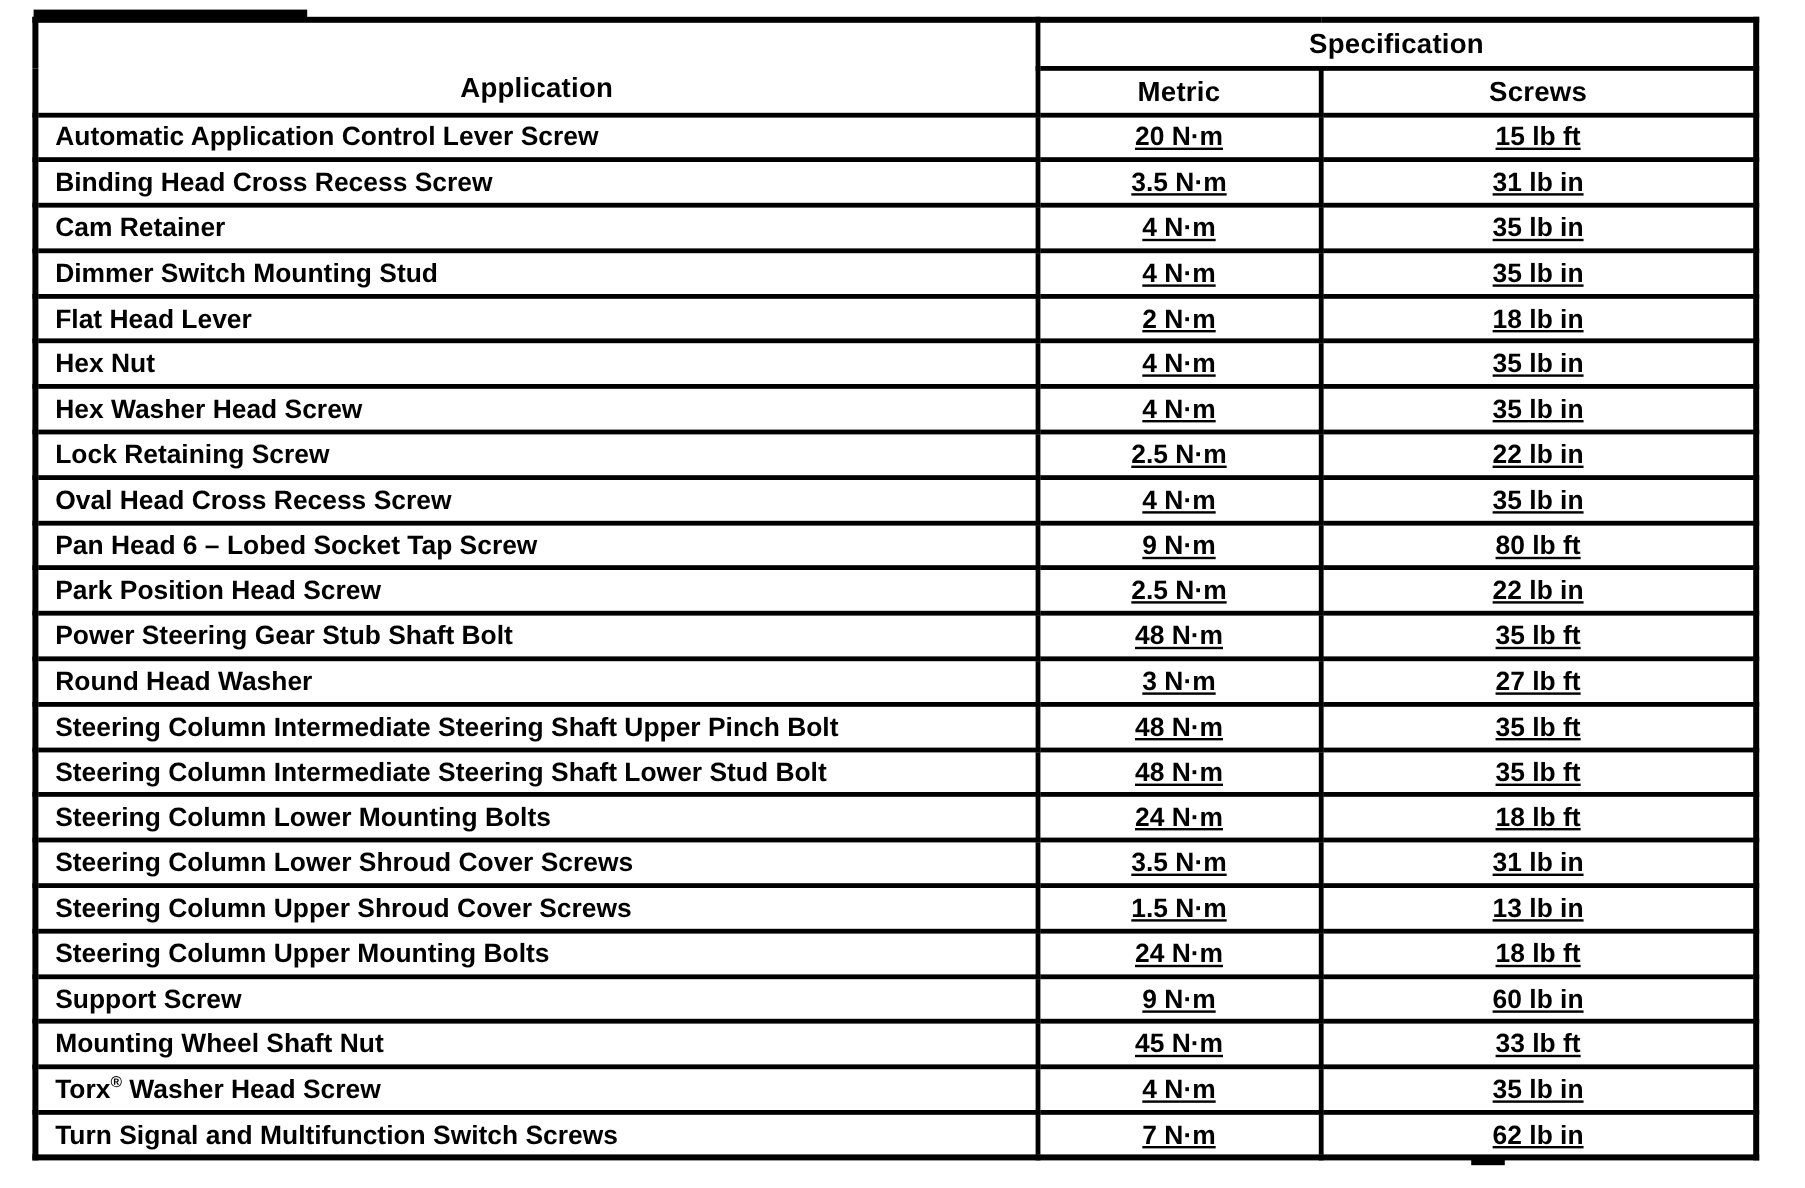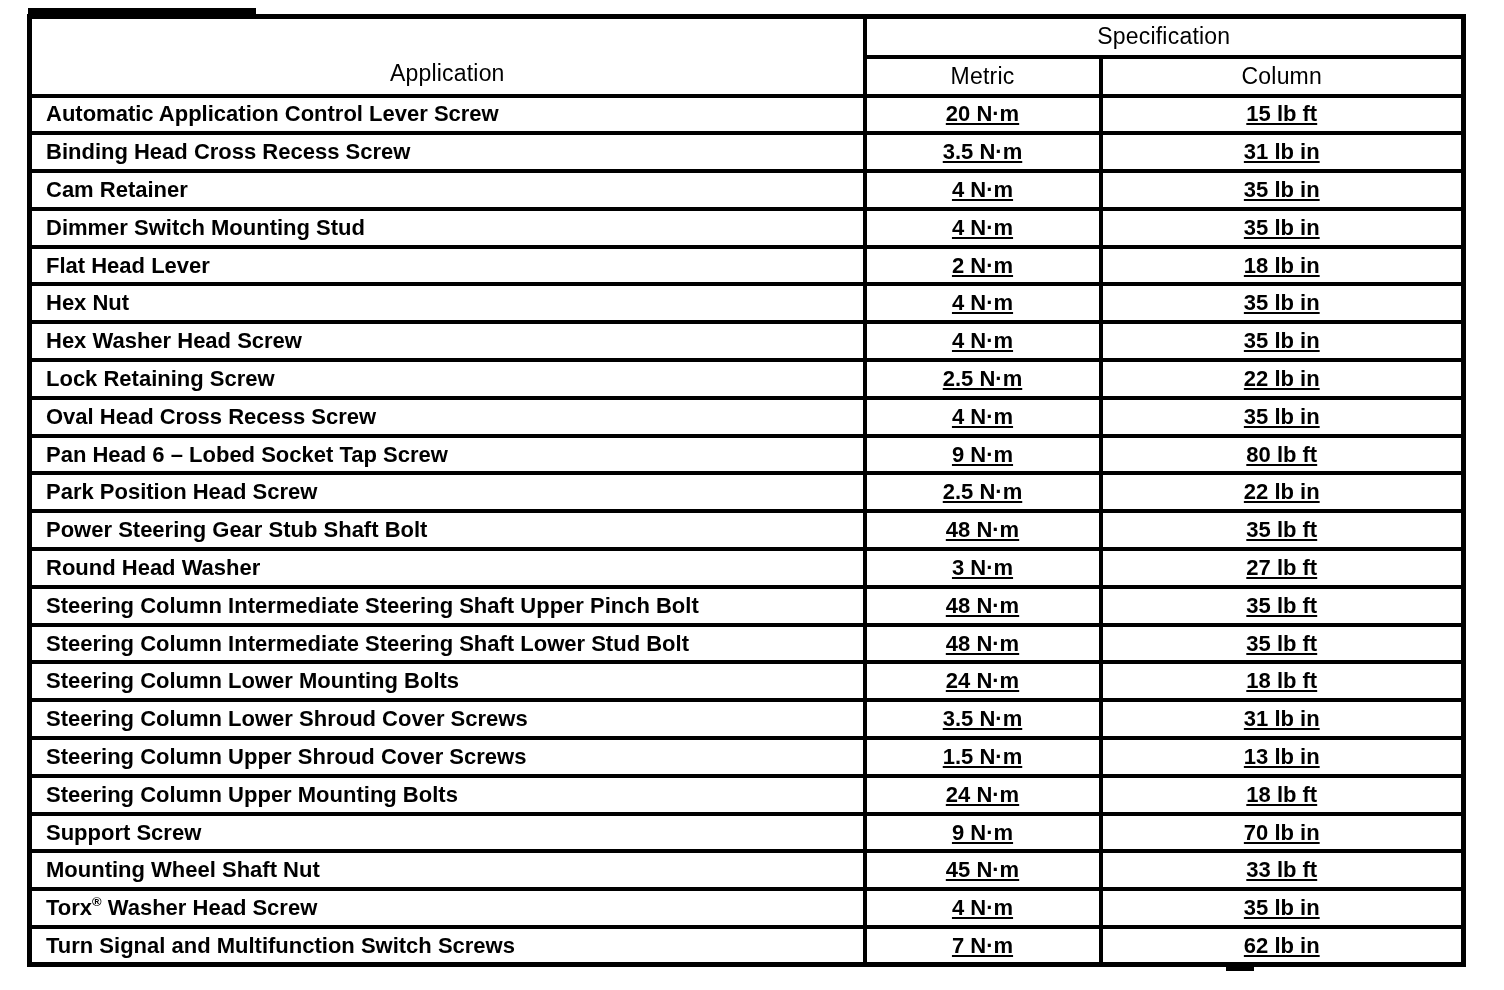--- a/index.html
+++ b/index.html
@@ -33,21 +33,21 @@
   .spec-table td {
     border: 4px solid #000000;
     padding: 0;
     overflow: hidden;
     white-space: nowrap;
   }
   .spec-table thead tr.h1 { height: 40px; }
   .spec-table thead tr.h2 { height: 39px; }
   .spec-table th {
     font-size: 23px;
-    font-weight: 400;
+    font-weight: 700;
     text-align: center;
     letter-spacing: 0.2px;
   }
   .spec-table th.app-header {
     vertical-align: bottom;
     padding-bottom: 7px;
   }
   .spec-table tbody tr { height: 37.8px; }
   .spec-table tbody td {
     font-size: 22px;
@@ -88,21 +88,21 @@
       <col style="width: 236px">
       <col style="width: 363px">
     </colgroup>
     <thead>
       <tr class="h1">
         <th class="app-header" rowspan="2">Application</th>
         <th colspan="2">Specification</th>
       </tr>
       <tr class="h2">
         <th>Metric</th>
-        <th>Column</th>
+        <th>Screws</th>
       </tr>
     </thead>
     <tbody>
         <tr>
           <td class="app-cell">Automatic Application Control Lever Screw</td>
           <td class="val-cell">20 N·m</td>
           <td class="val-cell">15 lb ft</td>
         </tr>
         <tr>
           <td class="app-cell">Binding Head Cross Recess Screw</td>
@@ -190,21 +190,21 @@
           <td class="val-cell">13 lb in</td>
         </tr>
         <tr>
           <td class="app-cell">Steering Column Upper Mounting Bolts</td>
           <td class="val-cell">24 N·m</td>
           <td class="val-cell">18 lb ft</td>
         </tr>
         <tr>
           <td class="app-cell">Support Screw</td>
           <td class="val-cell">9 N·m</td>
-          <td class="val-cell">70 lb in</td>
+          <td class="val-cell">60 lb in</td>
         </tr>
         <tr>
           <td class="app-cell">Mounting Wheel Shaft Nut</td>
           <td class="val-cell">45 N·m</td>
           <td class="val-cell">33 lb ft</td>
         </tr>
         <tr>
           <td class="app-cell">Torx<sup>®</sup> Washer Head Screw</td>
           <td class="val-cell">4 N·m</td>
           <td class="val-cell">35 lb in</td>

